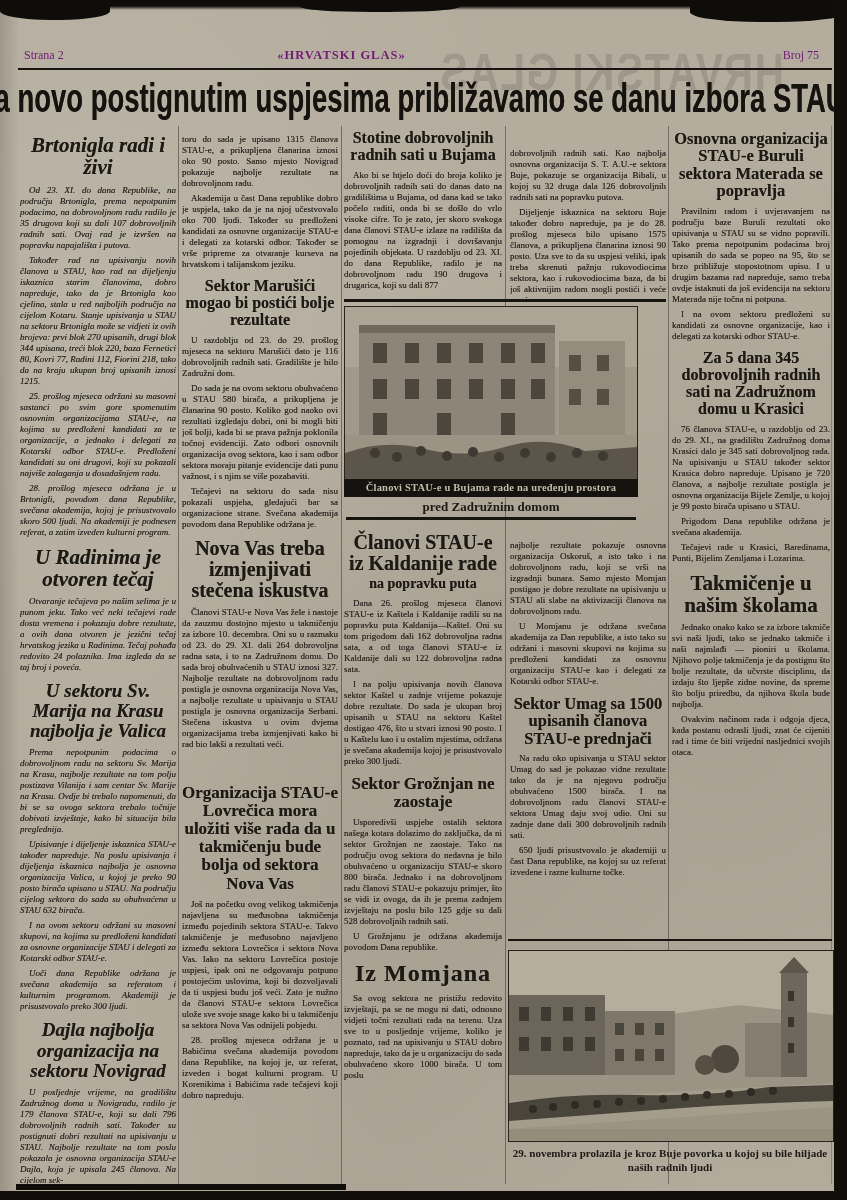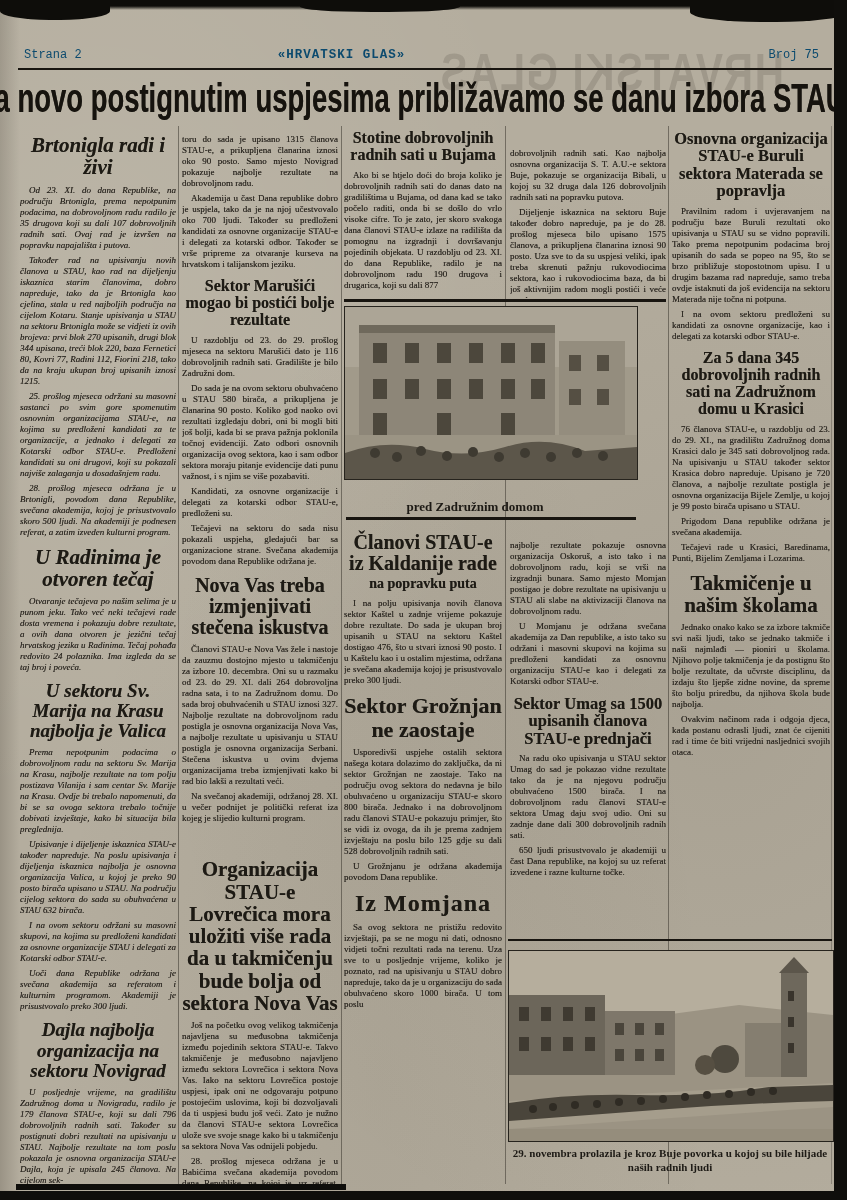--- a/index.html
+++ b/index.html
@@ -18,48 +18,48 @@
   .blob{position:absolute;background:#0e0d0a;z-index:6;border-radius:0 0 45% 45%;}
   .edge-right{right:0;top:0;width:13px;height:1200px;}
   .edge-bottom{left:0;bottom:0;width:847px;height:9px;}
   .bar-bl{left:16px;top:1184px;width:330px;height:6px;}
   
   .ghost{position:absolute;left:330px;top:42px;width:510px;z-index:1;
         font-family:"Liberation Sans",sans-serif;font-weight:bold;font-size:52px;
         color:rgba(38,33,26,.15);white-space:nowrap;transform:scaleX(-0.78);
         transform-origin:center;letter-spacing:2px;}
   
-  .hdr{position:absolute;top:48px;z-index:3;font-size:12px;color:#0c4a6e;font-family:Liberation Mono, monospace;}
+  .hdr{position:absolute;top:48px;z-index:3;font-size:12px;color:#701a75;}
   .hdr-left{left:24px;}
   .hdr-center{left:0;width:683px;text-align:center;letter-spacing:1px;font-weight:bold;font-size:12.5px;}
   .hdr-right{right:28px;}
   .rule{position:absolute;background:#181510;z-index:3;}
   
   .banner-wrap{position:absolute;left:14px;top:74px;width:818px;height:48px;z-index:3;
         display:flex;justify-content:center;align-items:center;}
   .banner{font-family:"Liberation Sans",sans-serif;font-weight:bold;font-size:41px;
         color:#16130e;white-space:nowrap;transform:scaleX(.67);transform-origin:center;
         text-shadow:0 0 .6px rgba(22,19,14,.75);}
   
   .vrule{position:absolute;top:126px;width:1px;height:1058px;background:rgba(48,44,36,.5);z-index:2;}
   .col{position:absolute;overflow:hidden;z-index:3;text-align:justify;
         font-size:9px;line-height:11px;color:#2b2721;
         text-shadow:0 0 .3px rgba(43,39,33,.7);}
   .col p{margin:0 0 4px;text-indent:9px;}
   .col p.cont{text-indent:0;}
   .col p.gap-top{margin-top:16px;}
   .hl{font-weight:bold;text-align:center;line-height:1.06;margin:8px 0 6px;
         color:#1d1a14;text-indent:0;text-shadow:0 0 .4px rgba(29,26,20,.6);}
-  .hl-22{font-size:22px;}
+  .hl-22{font-size:17px;}
   .hl-21{font-size:21px;}
   .hl-20{font-size:20px;}
   .hl-19{font-size:19px;}
   .hl-17{font-size:16px;}
   .hl-16{font-size:16.5px;text-align:center;}
-  .hl-155{font-size:21px;margin-top:34px;}
+  .hl-155{font-size:17px;margin-top:34px;}
   .hl-24{font-size:24px;letter-spacing:1px;}
   .hl-sub{font-size:14px;margin:-3px 0 6px;}
   
   .photo{position:absolute;z-index:4;border:1px solid #26231d;background:#98927f;}
   .photo svg{display:block;}
   .cap-bar{position:absolute;z-index:4;background:#15130f;color:#c3bcab;
         font-weight:bold;font-size:10.5px;line-height:18px;text-align:center;
         letter-spacing:.2px;white-space:nowrap;overflow:hidden;}
   .cap-line2{position:absolute;z-index:4;font-weight:bold;font-size:13px;
         color:#1d1a15;text-align:center;}
@@ -104,25 +104,23 @@
     <div class="hl hl-19">Dajla najbolja organizacija na sektoru Novigrad</div>
     <p>U posljednje vrijeme, na gradilištu Zadružnog doma u Novigradu, radilo je 179 članova STAU-e, koji su dali 796 dobrovoljnih radnih sati. Također su postignuti dobri rezultati na upisivanju u STAU. Najbolje rezultate na tom poslu pokazala je osnovna organizacija STAU-e Dajla, koja je upisala 245 članova. Na cijelom sek-</p>
   </div>
 
   <div class="col" style="left:182px;top:126px;width:156px;height:1058px;">
     <p class="cont" style="margin-top:8px;">toru do sada je upisano 1315 članova STAU-e, a prikupljena članarina iznosi oko 90 posto. Samo mjesto Novigrad pokazuje najbolje rezultate na dobrovoljnom radu.</p>
     <p>Akademija u čast Dana republike dobro je uspjela, tako da je na njoj učestvovalo oko 700 ljudi. Također su predloženi kandidati za osnovne organizacije STAU-e i delegati za kotarski odbor. Također se vrše pripreme za otvaranje kurseva na hrvatskom i talijanskom jeziku.</p>
     <div class="hl hl-17">Sektor Marušići mogao bi postići bolje rezultate</div>
     <p>U razdoblju od 23. do 29. prošlog mjeseca na sektoru Marušići dato je 116 dobrovoljnih radnih sati. Gradilište je bilo Zadružni dom.</p>
     <p>Do sada je na ovom sektoru obuhvaćeno u STAU 580 birača, a prikupljena je članarina 90 posto. Koliko god naoko ovi rezultati izgledaju dobri, oni bi mogli biti još bolji, kada bi se prava pažnja poklonila točnoj evidenciji. Zato odbori osnovnih organizacija ovog sektora, kao i sam odbor sektora moraju pitanje evidencije dati punu važnost, i s njim se više pozabaviti.</p>
-    <p>Kandidati, za osnovne organizacije i delegati za kotarski odbor STAU-e, predloženi su.</p>
     <p>Tečajevi na sektoru do sada nisu pokazali uspjeha, gledajući bar sa organizacione strane. Svečana akademija povodom dana Republike održana je.</p>
     <div class="hl hl-20">Nova Vas treba izmjenjivati stečena iskustva</div>
     <p>Članovi STAU-e Nova Vas žele i nastoje da zauzmu dostojno mjesto u takmičenju za izbore 10. decembra. Oni su u razmaku od 23. do 29. XI. dali 264 dobrovoljna radna sata, i to na Zadružnom domu. Do sada broj obuhvaćenih u STAU iznosi 327. Najbolje rezultate na dobrovoljnom radu postigla je osnovna organizacija Nova Vas, a najbolje rezultate u upisivanju u STAU postigla je osnovna organizacija Serbani. Stečena iskustva u ovim dvjema organizacijama treba izmjenjivati kako bi rad bio lakši a rezultati veći.</p>
-    <p>Na svečanoj akademiji, održanoj 28. XI. u večer podnijet je politički referat iza kojeg je slijedio kulturni program.</p>
     <div class="hl hl-155">Organizacija STAU-e Lovrečica mora uložiti više rada da u takmičenju bude bolja od sektora Nova Vas</div>
     <p>Još na početku ovog velikog takmičenja najavljena su međusobna takmičenja između pojedinih sektora STAU-e. Takvo takmičenje je međusobno najavljeno između sektora Lovrečica i sektora Nova Vas. Iako na sektoru Lovrečica postoje uspjesi, ipak oni ne odgovaraju potpuno postojećim uslovima, koji bi dozvoljavali da ti uspjesi budu još veći. Zato je nužno da članovi STAU-e sektora Lovrečica ulože sve svoje snage kako bi u takmičenju sa sektora Nova Vas odnijeli pobjedu.</p>
     <p>28. prošlog mjeseca održana je u Babićima svečana akademija povodom dana Republike, na kojoj je, uz referat, izveden i bogat kulturni program. U Korenikima i Babićima rade tečajevi koji dobro napreduju.</p>
   </div>
 
   <div class="col" style="left:344px;top:126px;width:158px;height:172px;">
     <div class="hl hl-17" style="margin-top:4px;">Stotine dobrovoljnih radnih sati u Bujama</div>
     <p>Ako bi se htjelo doći do broja koliko je dobrovoljnih radnih sati do danas dato na gradilištima u Bujama, od dana kad se tako počelo raditi, onda bi se došlo do vrlo visoke cifre. To je zato, jer skoro svakoga dana članovi STAU-e izlaze na radilišta da pomognu na izgradnji i dovršavanju pojedinih objekata. U razdoblju od 23. XI. do dana Republike, radilo je na dobrovoljnom radu 190 drugova i drugarica, koji su dali 877</p>
   </div>
 
@@ -172,26 +170,28 @@
         <circle cx="102" cy="149" r="5"></circle>
           <circle cx="128" cy="145" r="5"></circle>
           <circle cx="154" cy="150" r="5"></circle>
         <circle cx="180" cy="146" r="5"></circle>
           <circle cx="206" cy="150" r="5"></circle>
           <circle cx="232" cy="146" r="5"></circle>
         <circle cx="258" cy="149" r="5"></circle>
       </g>
     </svg>
   </div>
-  <div class="cap-line2" style="left:328px;top:499px;width:294px;text-align:center;">pred Zadružnim domom</div>
+  <div class="cap-bar" style="left:344px;top:479px;width:294px;height:18px;">Članovi STAU-e u Bujama rade na uređenju prostora</div>
+  <div class="cap-line2" style="left:344px;top:499px;width:294px;text-align:center;">pred Zadružnim domom</div>
   <div class="rule" style="left:346px;top:517px;width:290px;height:3px;"></div>
 
   <div class="col" style="left:344px;top:524px;width:158px;height:660px;">
     <div class="hl hl-20">Članovi STAU-e iz Kaldanije rade</div>
     <div class="hl hl-sub">na popravku puta</div>
+    <p>Dana 26. prošlog mjeseca članovi STAU-e iz Kaštela i Kaldanije radili su na popravku puta Kaldanija—Kaštel. Oni su tom prigodom dali 162 dobrovoljna radna sata, a od toga članovi STAU-e iz Kaldanije dali su 122 dobrovoljna radna sata.</p>
     <p>I na polju upisivanja novih članova sektor Kaštel u zadnje vrijeme pokazuje dobre rezultate. Do sada je ukupan broj upisanih u STAU na sektoru Kaštel dostigao 476, što u stvari iznosi 90 posto. I u Kaštelu kao i u ostalim mjestima, održana je svečana akademija kojoj je prisustvovalo preko 300 ljudi.</p>
     <div class="hl hl-22">Sektor Grožnjan ne zaostaje</div>
     <p>Usporedivši uspjehe ostalih sektora našega kotara dolazimo do zaključka, da ni sektor Grožnjan ne zaostaje. Tako na području ovog sektora do nedavna je bilo obuhvaćeno u organizaciju STAU-e skoro 800 birača. Jednako i na dobrovoljnom radu članovi STAU-e pokazuju primjer, što se vidi iz ovoga, da ih je prema zadnjem izvještaju na poslu bilo 125 gdje su dali 528 dobrovoljnih radnih sati.</p>
     <p>U Grožnjanu je održana akademija povodom Dana republike.</p>
     <div class="hl hl-24">Iz Momjana</div>
     <p>Sa ovog sektora ne pristižu redovito izvještaji, pa se ne mogu ni dati, odnosno vidjeti točni rezultati rada na terenu. Uza sve to u posljednje vrijeme, koliko je poznato, rad na upisivanju u STAU dobro napreduje, tako da je u organizaciju do sada obuhvaćeno skoro 1000 birača. U tom poslu</p>
   </div>
 
   <div class="col" style="left:510px;top:524px;width:156px;height:412px;">
     <p class="cont gap-top">najbolje rezultate pokazuje osnovna organizacija Oskoruš, a isto tako i na dobrovoljnom radu, koji se vrši na izgradnji bunara. Samo mjesto Momjan postigao je dobre rezultate na upisivanju u STAU ali slabe na aktivizaciji članova na dobrovoljnom radu.</p>

